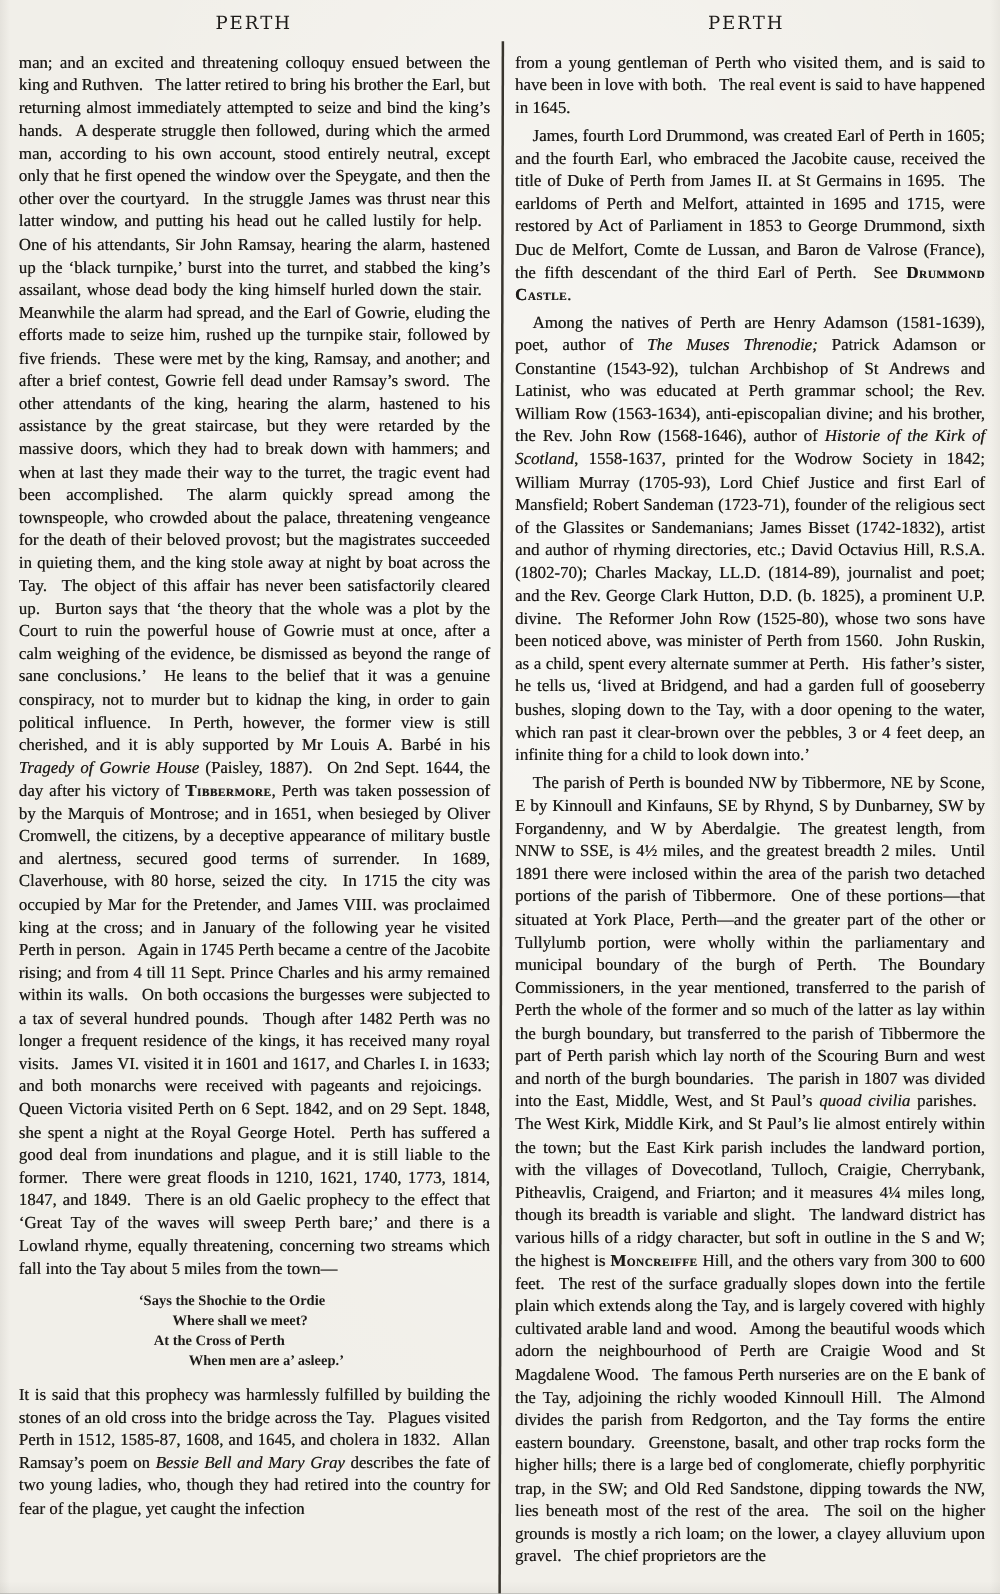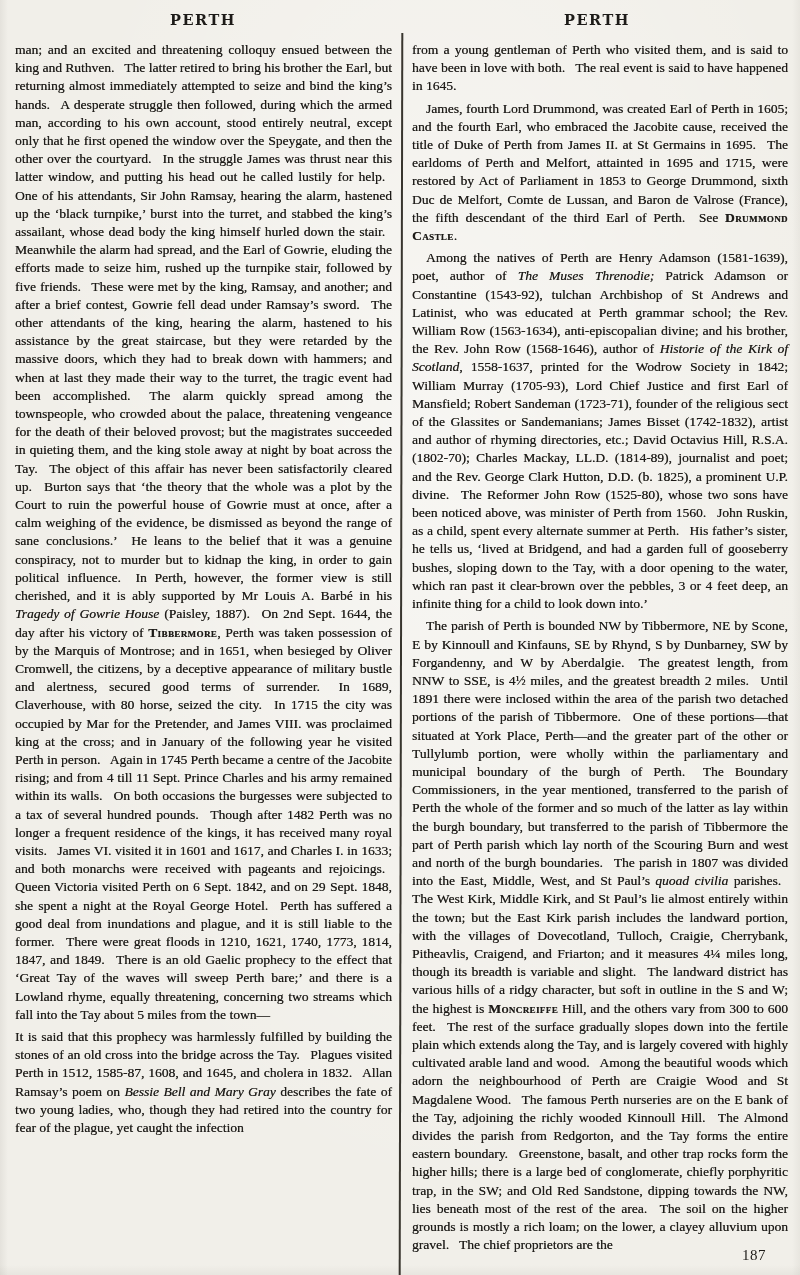--- a/index.html
+++ b/index.html
@@ -17,21 +17,21 @@
     overflow: hidden;
     font-family: "Liberation Serif", serif;
     color: #1d1b18;
   }
   .running-head {
     position: absolute;
     top: 11px;
     width: 386px;
     text-align: center;
     font-family: "DejaVu Serif", serif;
-    font-weight: 700;
+    font-weight: 400;
     font-size: 14.5px;
     letter-spacing: 1.6px;
   }
   .rh-left  { left: 10px; }
   .rh-right { left: 404px; }
   .col {
     position: absolute;
     top: 37px;
     width: 385px;
     font-size: 13.5px;
@@ -78,22 +78,27 @@
 </style>
 </head>
 <body>
 
 <div class="page">
   <div class="running-head rh-left">PERTH</div>
   <div class="running-head rh-right">PERTH</div>
   <div class="divider"></div>
   <div class="col col-left" id="col-left">
       <p class="para"><span>man; and an excited and threatening colloquy ensued between the king and Ruthven.  The latter retired to bring his brother the Earl, but returning almost immediately attempted to seize and bind the king’s hands.  A desperate struggle then followed, during which the armed man, according to his own account, stood entirely neutral, except only that he first opened the window over the Speygate, and then the other over the courtyard.  In the struggle James was thrust near this latter window, and putting his head out he called lustily for help.  One of his attendants, Sir John Ramsay, hearing the alarm, hastened up the ‘black turnpike,’ burst into the turret, and stabbed the king’s assailant, whose dead body the king himself hurled down the stair.  Meanwhile the alarm had spread, and the Earl of Gowrie, eluding the efforts made to seize him, rushed up the turnpike stair, followed by five friends.  These were met by the king, Ramsay, and another; and after a brief contest, Gowrie fell dead under Ramsay’s sword.  The other attendants of the king, hearing the alarm, hastened to his assistance by the great staircase, but they were retarded by the massive doors, which they had to break down with hammers; and when at last they made their way to the turret, the tragic event had been accomplished.  The alarm quickly spread among the townspeople, who crowded about the palace, threatening vengeance for the death of their beloved provost; but the magistrates succeeded in quieting them, and the king stole away at night by boat across the Tay.  The object of this affair has never been satisfactorily cleared up.  Burton says that ‘the theory that the whole was a plot by the Court to ruin the powerful house of Gowrie must at once, after a calm weighing of the evidence, be dismissed as beyond the range of sane conclusions.’  He leans to the belief that it was a genuine conspiracy, not to murder but to kidnap the king, in order to gain political influence.  In Perth, however, the former view is still cherished, and it is ably supported by Mr Louis A. Barbé in his </span><span class="it">Tragedy of Gowrie House</span><span> (Paisley, 1887).  On 2nd Sept. 1644, the day after his victory of </span><span class="sc">Tibbermore</span><span>, Perth was taken possession of by the Marquis of Montrose; and in 1651, when besieged by Oliver Cromwell, the citizens, by a deceptive appearance of military bustle and alertness, secured good terms of surrender.  In 1689, Claverhouse, with 80 horse, seized the city.  In 1715 the city was occupied by Mar for the Pretender, and James VIII. was proclaimed king at the cross; and in January of the following year he visited Perth in person.  Again in 1745 Perth became a centre of the Jacobite rising; and from 4 till 11 Sept. Prince Charles and his army remained within its walls.  On both occasions the burgesses were subjected to a tax of several hundred pounds.  Though after 1482 Perth was no longer a frequent residence of the kings, it has received many royal visits.  James VI. visited it in 1601 and 1617, and Charles I. in 1633; and both monarchs were received with pageants and rejoicings.  Queen Victoria visited Perth on 6 Sept. 1842, and on 29 Sept. 1848, she spent a night at the Royal George Hotel.  Perth has suffered a good deal from inundations and plague, and it is still liable to the former.  There were great floods in 1210, 1621, 1740, 1773, 1814, 1847, and 1849.  There is an old Gaelic prophecy to the effect that ‘Great Tay of the waves will sweep Perth bare;’ and there is a Lowland rhyme, equally threatening, concerning two streams which fall into the Tay about 5 miles from the town—</span></p>
+      <div class="verse">
+        <div class="verse-line vl0">‘Says the Shochie to the Ordie</div>
+        <div class="verse-line vl1">Where shall we meet?</div>
+        <div class="verse-line vl2">At the Cross of Perth</div>
+        <div class="verse-line vl3">When men are a’ asleep.’</div>
+      </div>
       <p class="para"><span>It is said that this prophecy was harmlessly fulfilled by building the stones of an old cross into the bridge across the Tay.  Plagues visited Perth in 1512, 1585-87, 1608, and 1645, and cholera in 1832.  Allan Ramsay’s poem on </span><span class="it">Bessie Bell and Mary Gray</span><span> describes the fate of two young ladies, who, though they had retired into the country for fear of the plague, yet caught the infection</span></p>
     </div>
   <div class="col col-right" id="col-right">
       <p class="para"><span>from a young gentleman of Perth who visited them, and is said to have been in love with both.  The real event is said to have happened in 1645.</span></p>
       <p class="para indent"><span>James, fourth Lord Drummond, was created Earl of Perth in 1605; and the fourth Earl, who embraced the Jacobite cause, received the title of Duke of Perth from James II. at St Germains in 1695.  The earldoms of Perth and Melfort, attainted in 1695 and 1715, were restored by Act of Parliament in 1853 to George Drummond, sixth Duc de Melfort, Comte de Lussan, and Baron de Valrose (France), the fifth descendant of the third Earl of Perth.  See </span><span class="sc">Drummond Castle</span><span>.</span></p>
       <p class="para indent"><span>Among the natives of Perth are Henry Adamson (1581-1639), poet, author of </span><span class="it">The Muses Threnodie;</span><span> Patrick Adamson or Constantine (1543-92), tulchan Archbishop of St Andrews and Latinist, who was educated at Perth grammar school; the Rev. William Row (1563-1634), anti-episcopalian divine; and his brother, the Rev. John Row (1568-1646), author of </span><span class="it">Historie of the Kirk of Scotland</span><span>, 1558-1637, printed for the Wodrow Society in 1842; William Murray (1705-93), Lord Chief Justice and first Earl of Mansfield; Robert Sandeman (1723-71), founder of the religious sect of the Glassites or Sandemanians; James Bisset (1742-1832), artist and author of rhyming directories, etc.; David Octavius Hill, R.S.A. (1802-70); Charles Mackay, LL.D. (1814-89), journalist and poet; and the Rev. George Clark Hutton, D.D. (b. 1825), a prominent U.P. divine.  The Reformer John Row (1525-80), whose two sons have been noticed above, was minister of Perth from 1560.  John Ruskin, as a child, spent every alternate summer at Perth.  His father’s sister, he tells us, ‘lived at Bridgend, and had a garden full of gooseberry bushes, sloping down to the Tay, with a door opening to the water, which ran past it clear-brown over the pebbles, 3 or 4 feet deep, an infinite thing for a child to look down into.’</span></p>
       <p class="para indent"><span>The parish of Perth is bounded NW by Tibbermore, NE by Scone, E by Kinnoull and Kinfauns, SE by Rhynd, S by Dunbarney, SW by Forgandenny, and W by Aberdalgie.  The greatest length, from NNW to SSE, is 4½ miles, and the greatest breadth 2 miles.  Until 1891 there were inclosed within the area of the parish two detached portions of the parish of Tibbermore.  One of these portions—that situated at York Place, Perth—and the greater part of the other or Tullylumb portion, were wholly within the parliamentary and municipal boundary of the burgh of Perth.  The Boundary Commissioners, in the year mentioned, transferred to the parish of Perth the whole of the former and so much of the latter as lay within the burgh boundary, but transferred to the parish of Tibbermore the part of Perth parish which lay north of the Scouring Burn and west and north of the burgh boundaries.  The parish in 1807 was divided into the East, Middle, West, and St Paul’s </span><span class="it">quoad civilia</span><span> parishes.  The West Kirk, Middle Kirk, and St Paul’s lie almost entirely within the town; but the East Kirk parish includes the landward portion, with the villages of Dovecotland, Tulloch, Craigie, Cherrybank, Pitheavlis, Craigend, and Friarton; and it measures 4¼ miles long, though its breadth is variable and slight.  The landward district has various hills of a ridgy character, but soft in outline in the S and W; the highest is </span><span class="sc">Moncreiffe</span><span> Hill, and the others vary from 300 to 600 feet.  The rest of the surface gradually slopes down into the fertile plain which extends along the Tay, and is largely covered with highly cultivated arable land and wood.  Among the beautiful woods which adorn the neighbourhood of Perth are Craigie Wood and St Magdalene Wood.  The famous Perth nurseries are on the E bank of the Tay, adjoining the richly wooded Kinnoull Hill.  The Almond divides the parish from Redgorton, and the Tay forms the entire eastern boundary.  Greenstone, basalt, and other trap rocks form the higher hills; there is a large bed of conglomerate, chiefly porphyritic trap, in the SW; and Old Red Sandstone, dipping towards the NW, lies beneath most of the rest of the area.  The soil on the higher grounds is mostly a rich loam; on the lower, a clayey alluvium upon gravel.  The chief proprietors are the</span></p>
     </div>
-  <div class="page-number">187</div>
 </div>
 
 </body></html>

